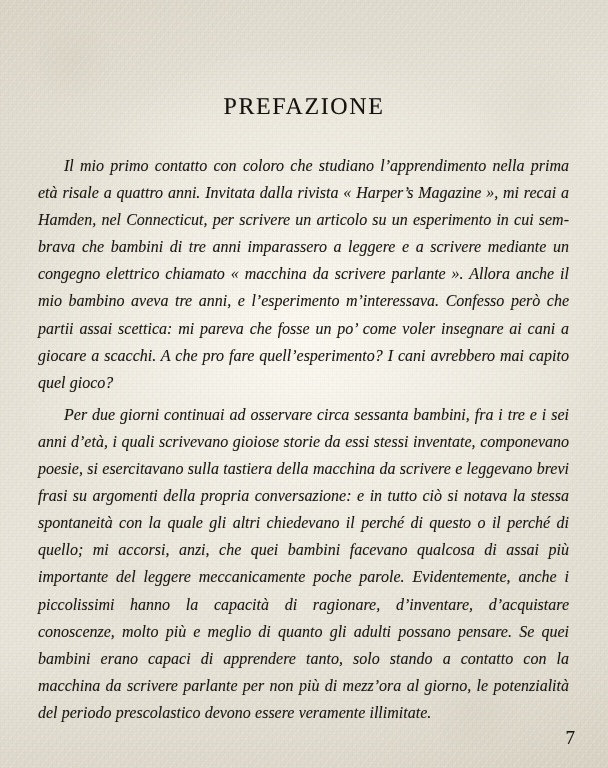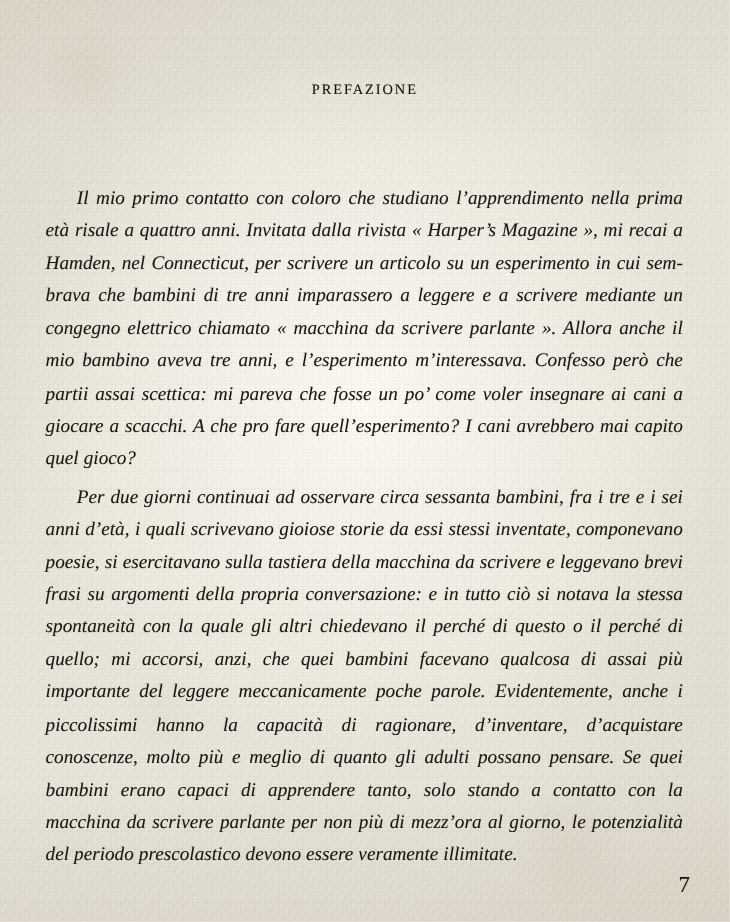--- a/index.html
+++ b/index.html
@@ -56,25 +56,25 @@
 
   .content {
     position: absolute;
     inset: 0;
     z-index: 3;
   }
 
   
   .heading {
     position: absolute;
-    top: 54px;
+    top: 79px;
     left: 0;
     width: 608px;
     text-align: center;
-    font-size: 12px;
+    font-size: 24px;
     line-height: 24px;
     letter-spacing: 1.6px;
     color: #16130f;
     font-weight: 400;
     text-rendering: geometricPrecision;
   }
 
   
   .textblock {
     position: absolute;

